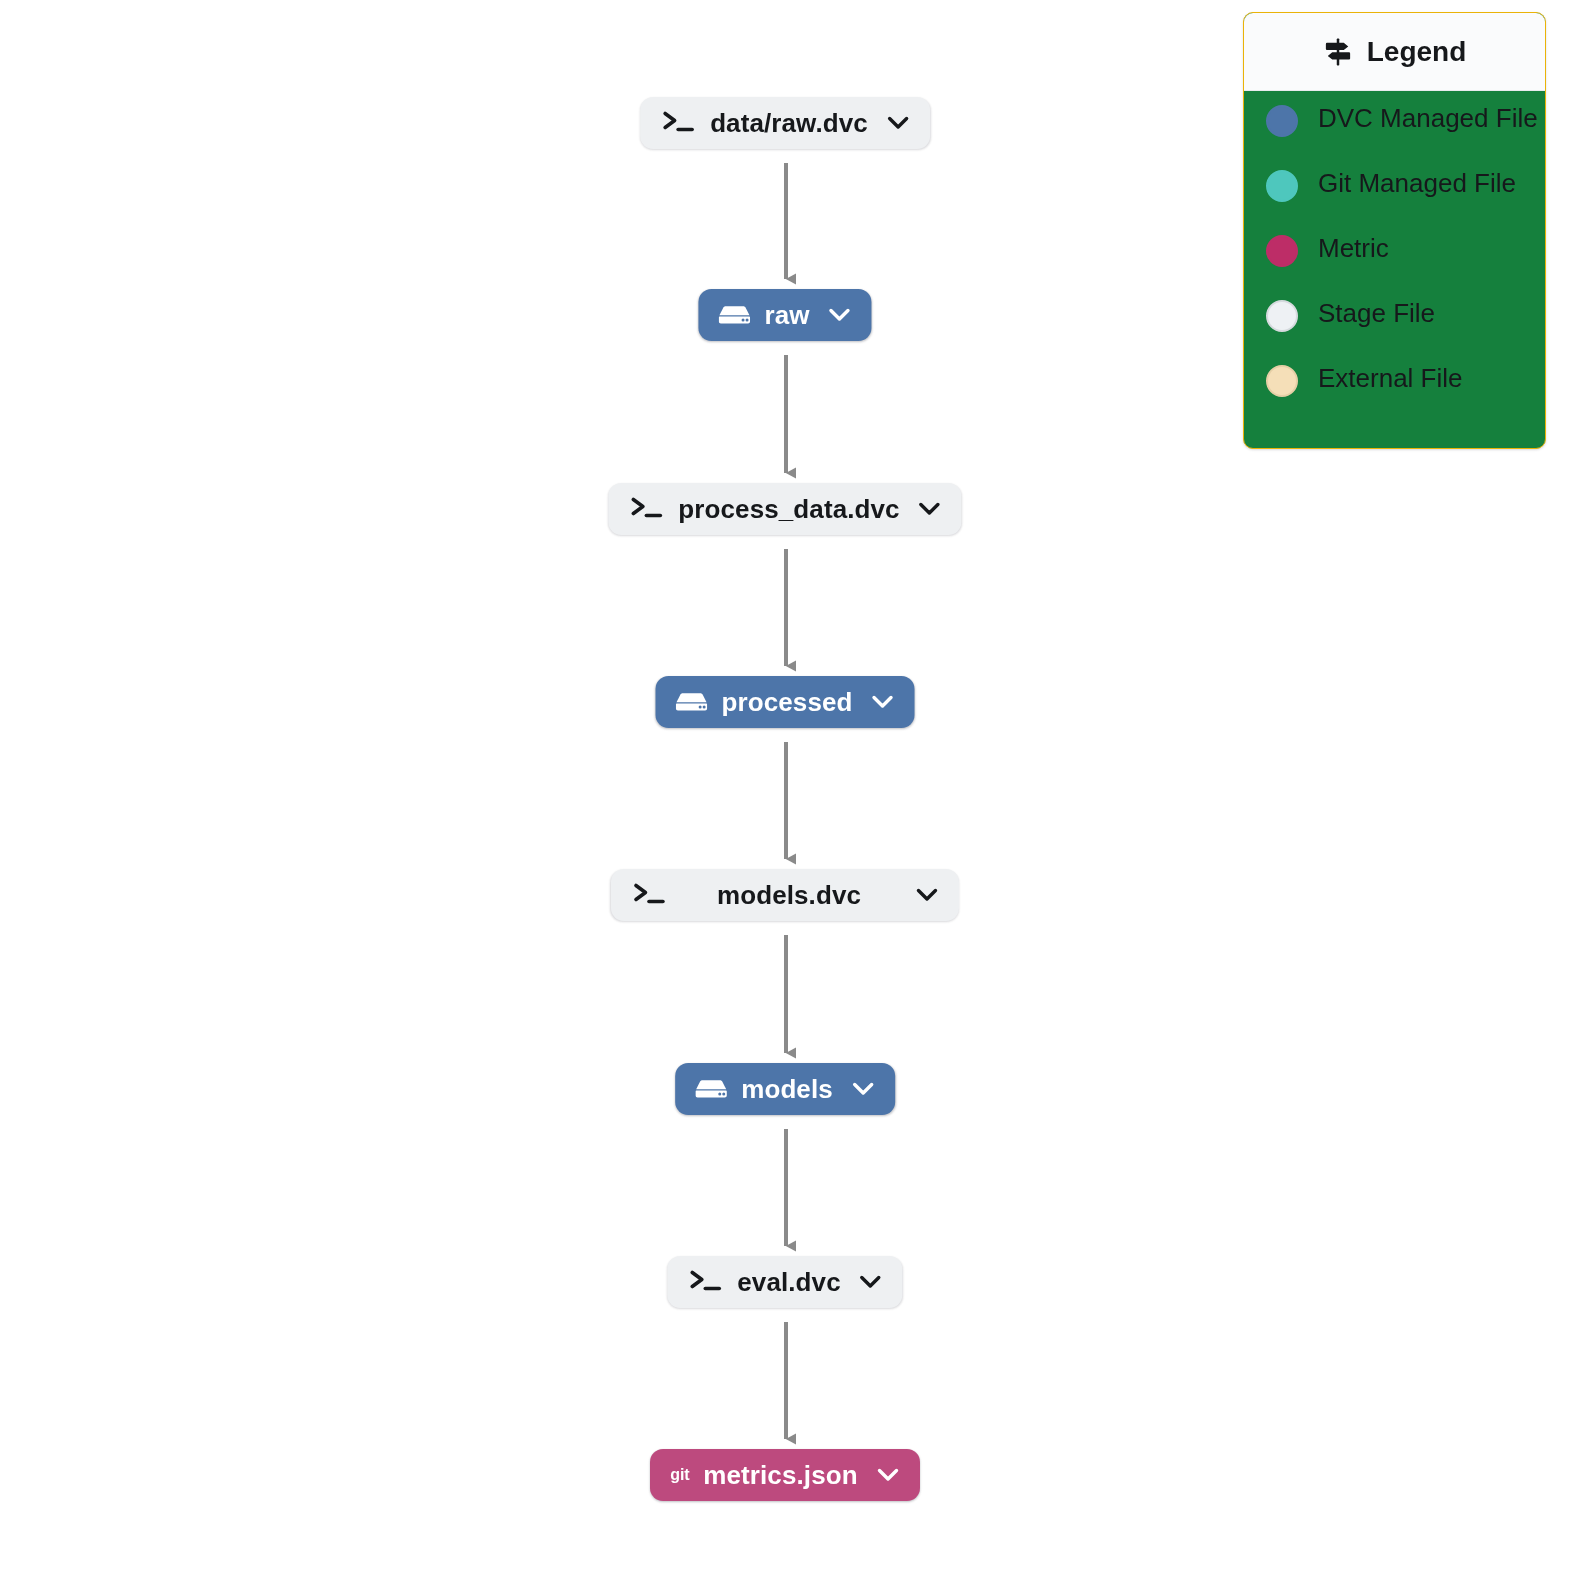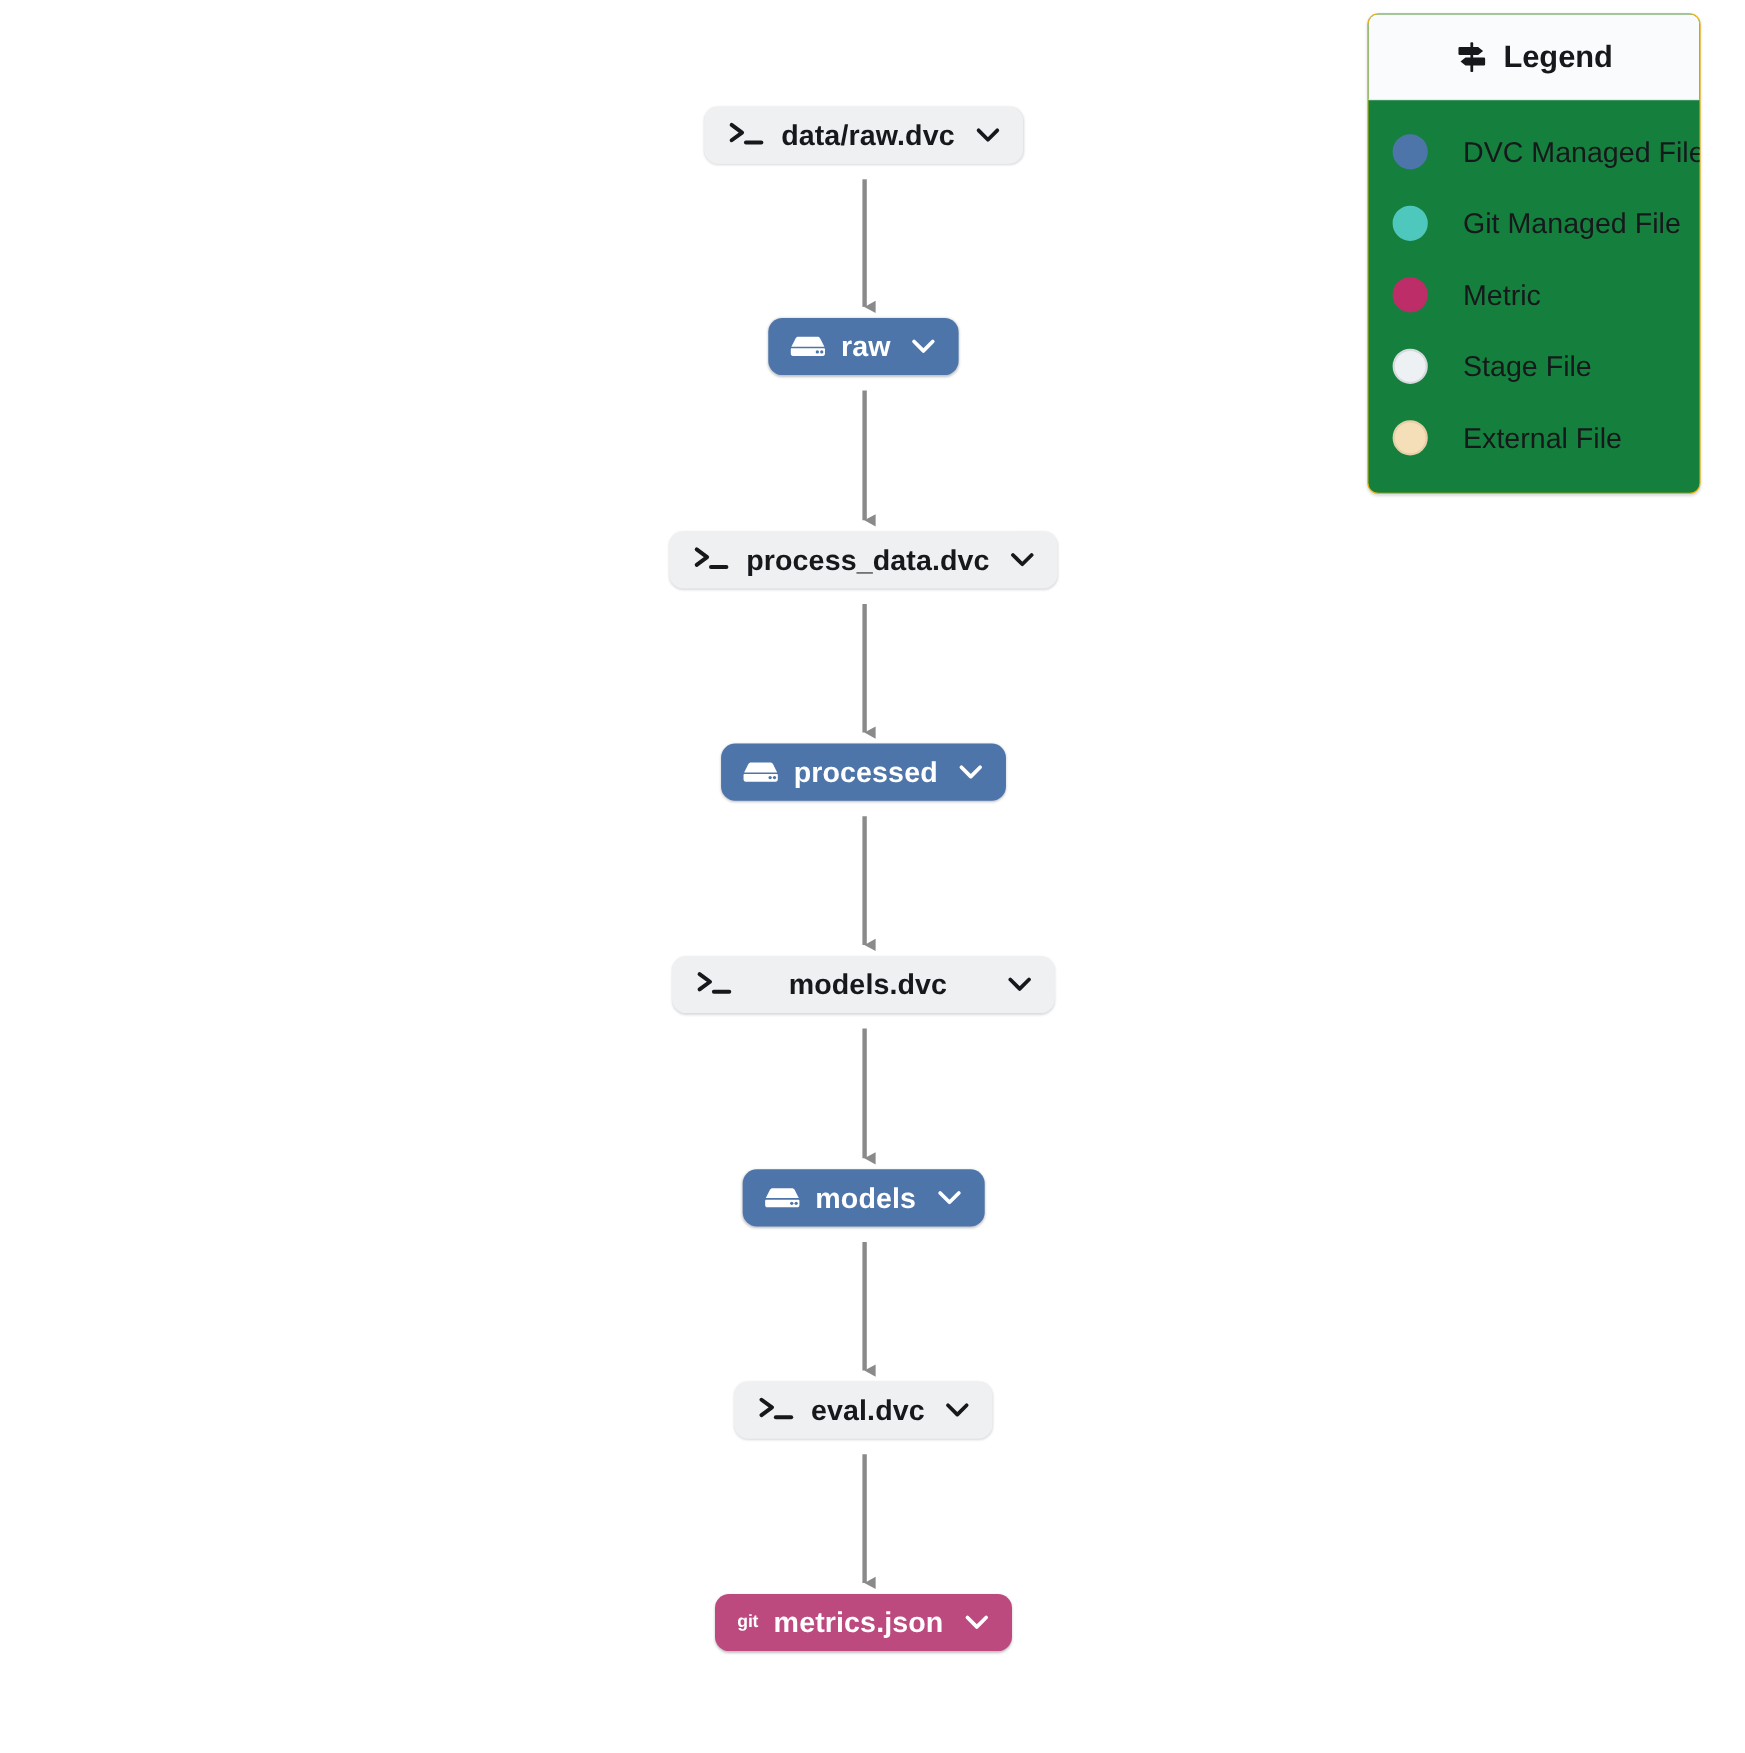--- a/index.html
+++ b/index.html
@@ -126,24 +126,22 @@
     color: #16181b;
     line-height: 1;
   }
 
   .legend-signpost { width: 30px; height: 30px; flex: none; }
 
   #legend-body { padding: 14px 0 18px 0; }
 
   .legend-row {
     display: flex;
-    align-items: center;
     height: 65px;
     padding: 0 26px 0 22px;
-    gap: 12px;
   }
 
   .legend-dot {
     width: 32px;
     height: 32px;
     border-radius: 50%;
     flex: none;
     margin-right: 20px;
   }
 

